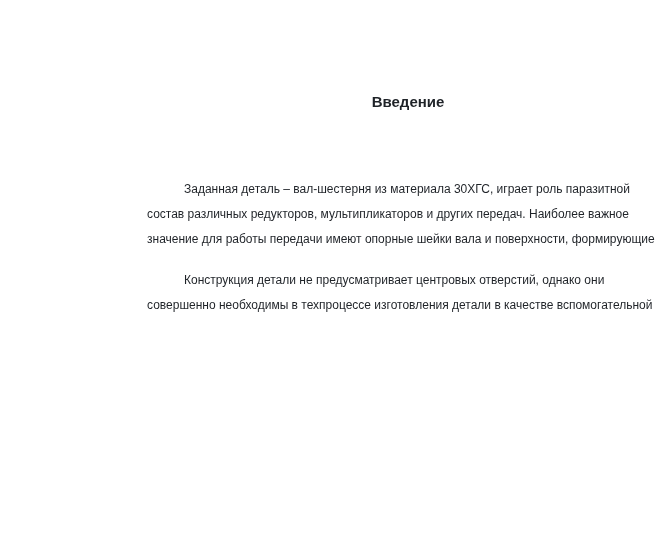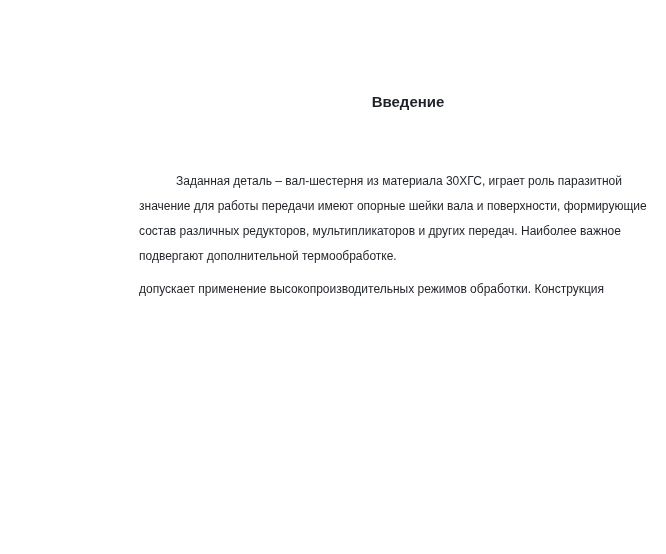--- a/index.html
+++ b/index.html
@@ -29,21 +29,21 @@
     white-space: nowrap;
   }
   .doc-body {
     position: absolute;
     left: 131px;
     top: 165px;
     width: 530px;
     font-size: 12px;
   }
   .paragraph {
-    margin: 8px;
+    margin: 16px;
   }
   .paragraph + .paragraph {
     margin-top: 7px;
   }
   .line {
     height: 25px;
     line-height: 17px;
     white-space: nowrap;
   }
   .line.first {
@@ -51,21 +51,21 @@
   }
 </style>
 </head>
 <body style="background: rgb(255, 255, 255);">
 
 <div class="page" style="color: rgb(31, 35, 40); padding-left: 46px;">
   <div class="doc-title">Введение</div>
   <div class="doc-body">
       <div class="paragraph">
         <div class="line first">Заданная деталь – вал-шестерня из материала 30ХГС, играет роль паразитной</div>
+        <div class="line">состав различных редукторов, мультипликаторов и других передач. Наиболее важное</div>
         <div class="line">значение для работы передачи имеют опорные шейки вала и поверхности, формирующие</div>
-        <div class="line">состав различных редукторов, мультипликаторов и других передач. Наиболее важное</div>
-        <div class="line">подвергают дополнительной термообработке.</div>
       </div>
       <div class="paragraph">
-        <div class="line">допускает применение высокопроизводительных режимов обработки. Конструкция</div>
+        <div class="line first">Конструкция детали не предусматривает центровых отверстий, однако они</div>
+        <div class="line">совершенно необходимы в техпроцессе изготовления детали в качестве вспомогательной</div>
       </div>
     </div>
 </div>
 
 </body></html>

